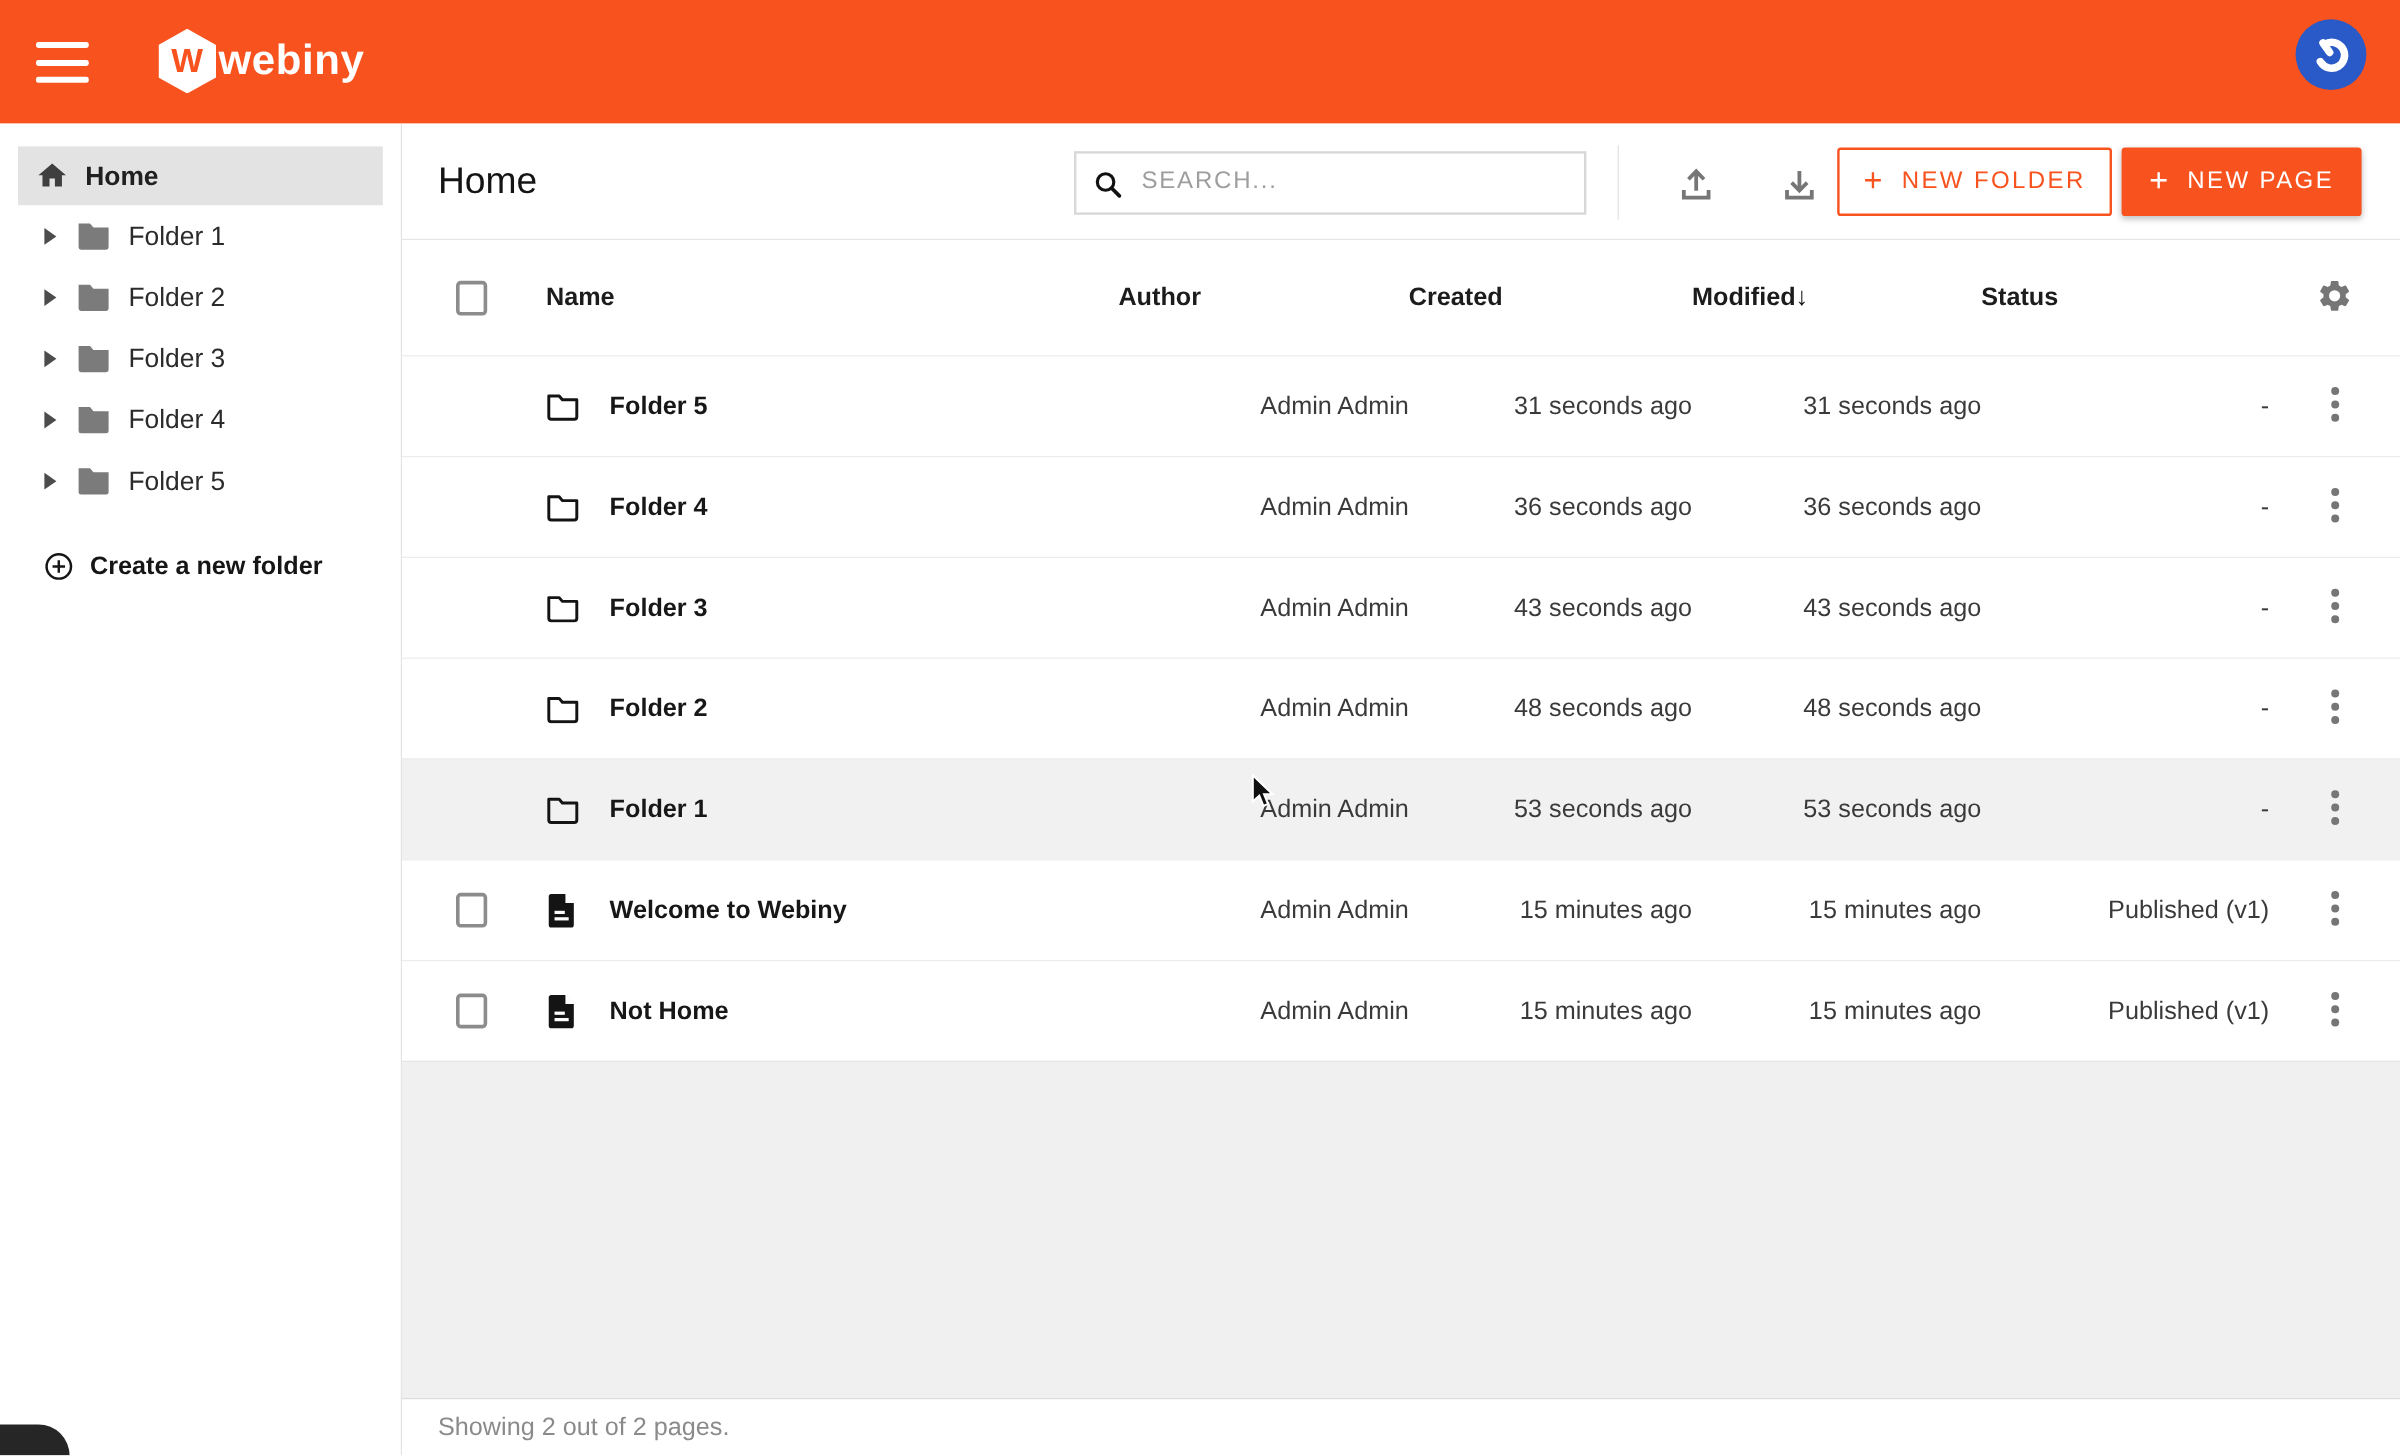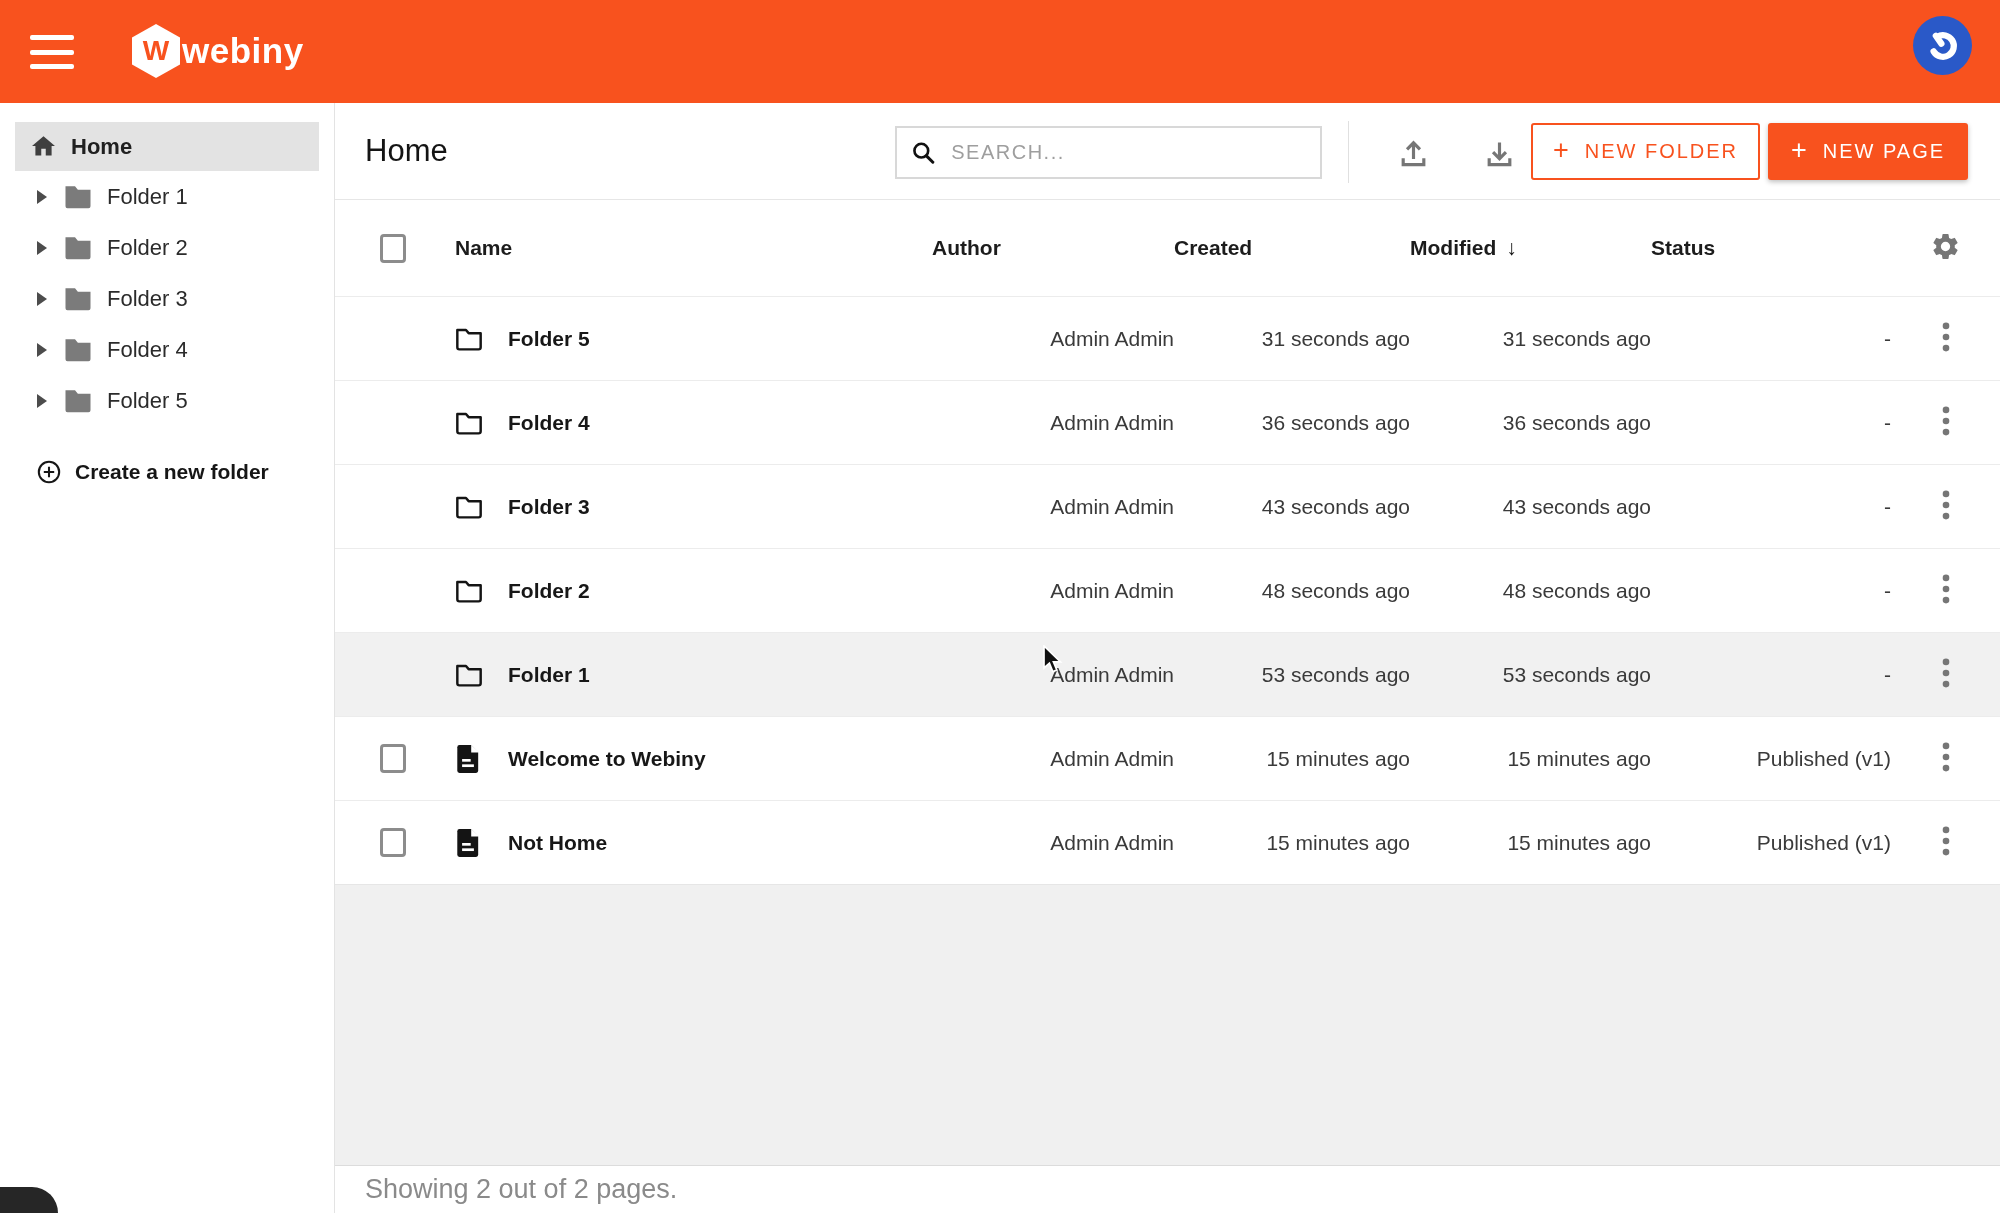--- a/index.html
+++ b/index.html
@@ -25,53 +25,53 @@
   .chev { width:0; height:0; border-top:7px solid transparent; border-bottom:7px solid transparent; border-left:10px solid #4c4c4c; margin-right:16px; }
   .side-folder .label { font-size:22px; font-weight:400; color:#2b2b2b; margin-left:14px; }
   .create-folder { display:flex; align-items:center; padding-left:36px; margin-top:24px; height:44px; cursor:pointer; }
   .create-folder .label { font-size:21px; font-weight:700; color:#161616; margin-left:13px; }
 
   
   .main { position:absolute; left:335px; top:103px; width:1665px; height:1110px; background:#fff; display:flex; flex-direction:column; }
 
   .toolbar { position:relative; height:97px; flex:0 0 auto; border-bottom:1px solid #e6e6e6; }
   .page-title { position:absolute; left:30px; top:30px; font-size:31px; font-weight:400; color:#141414; }
-  .searchbox { position:absolute; left:560px; top:23px; width:427px; height:53px; border:2px solid #d8d8d8; background:#fff; display:flex; align-items:center; padding:0 14px; }
+  .searchbox { position:absolute; left:560px; top:23px; width:427px; height:53px; border:2px solid #d8d8d8; background:#fff; display:flex; align-items:flex-start; padding:12px 14px; }
   .searchbox input { border:none; outline:none; width:100%; margin-left:16px; font-size:20px; letter-spacing:1.5px; color:#333; font-family:inherit; }
   .searchbox input::placeholder { color:#9e9e9e; }
   .vdiv { position:absolute; left:1013px; top:18px; width:1px; height:62px; background:#e0e0e0; }
   .icon-btn { position:absolute; top:32px; width:36px; height:36px; background:none; border:none; cursor:pointer; display:flex; align-items:center; justify-content:center; }
   .icon-upload { left:1060px; }
   .icon-download { left:1146px; }
   .btn { position:absolute; top:20px; height:57px; border-radius:3px; font-size:20px; letter-spacing:2px; font-weight:500; cursor:pointer; display:flex; align-items:center; justify-content:center; font-family:inherit; }
   .btn .plus { font-size:27px; font-weight:400; margin-right:14px; margin-top:-2px; }
   .btn-new-folder { right:240px; width:229px; background:#fff; border:2px solid #f8521e; color:#f8521e; }
   .btn-new-page { right:32px; width:200px; background:#f8521e; border:none; color:#fff; box-shadow:0 2px 5px rgba(0,0,0,.25); }
 
   .grid { display:grid; grid-template-columns:120px 53px 424px 242px 236px 241px 240px 1fr; align-items:center; }
   .thead { height:96px; flex:0 0 auto; }
   .thead .hcell { font-size:21px; font-weight:700; color:#1c1c1c; }
   .h-name { grid-column:2 / 4; }
-  .h-modified { display:flex; align-items:center; gap:10px; }
+  .h-modified { display:flex; align-items:center; }
   .sort-arrow { font-size:21px; font-weight:400; color:#111; }
   .c-check { display:flex; padding-left:45px; }
   .checkbox { width:26px; height:29px; border:3px solid #8c8c8c; border-radius:4px; background:#fff; cursor:pointer; }
   .c-actions { display:flex; justify-content:center; }
 
   .rows { flex:0 0 auto; }
   .trow { height:84px; border-top:1px solid #ececec; cursor:pointer; }
   .trow.highlight { background:#f1f1f1; }
   .c-name { font-size:21px; font-weight:700; color:#171717; }
   .c-meta { font-size:21px; font-weight:400; color:#3a3a3a;text-align:right; }
   .c-icon { display:flex; align-items:center; }
   .kebab-btn { background:none; border:none; cursor:pointer; padding:6px 10px; }
 
   .empty-area { flex:1 1 auto; background:#f0f0f0; border-top:1px solid #e6e6e6; }
   .footerbar { flex:0 0 48px; background:#fff; border-top:1px solid #dcdcdc; display:flex; align-items:center; padding-left:30px; }
-  .footer-text { font-size:27px; color:#8a8a8a; }
+  .footer-text { font-size:21px; color:#8a8a8a; }
 
   
   .left-strip { position:absolute; left:0; top:585px; width:42px; height:628px; background:#ececec; z-index:1; }
   .corner-blob { position:absolute; left:0; bottom:0; width:58px; height:26px; background:#262626; border-top-right-radius:26px; z-index:3; }
   .cursor { position:absolute; left:1041px; top:645px; z-index:9; pointer-events:none; }
 </style>
 </head>
 <body>
 
 <div class="app">

